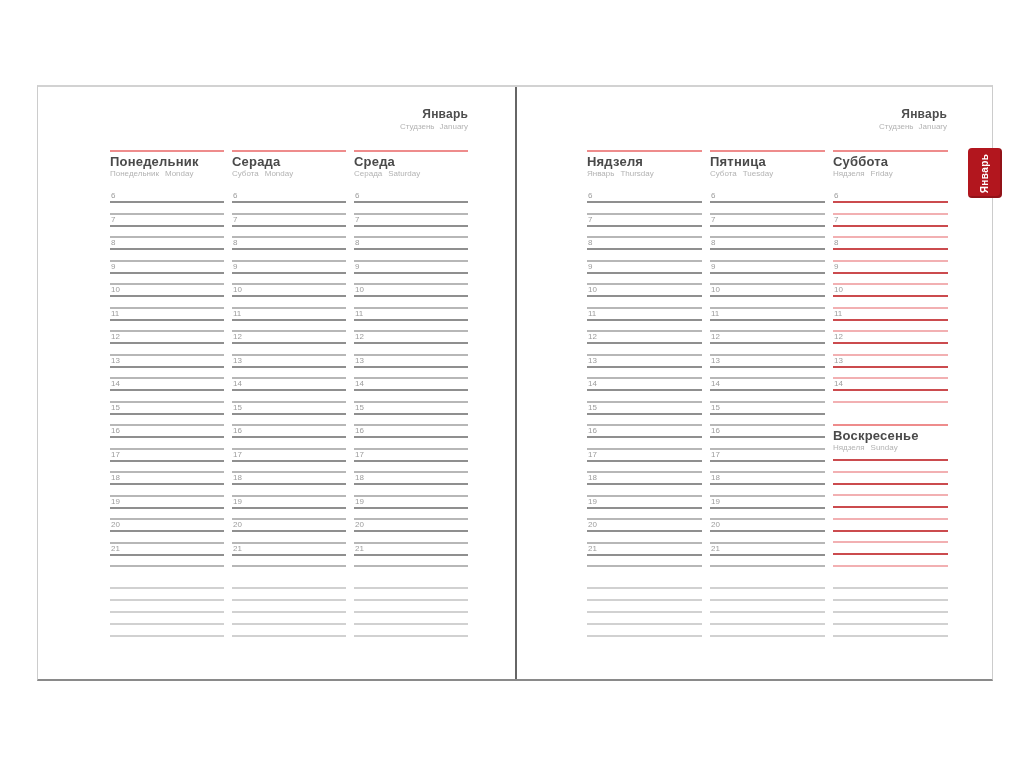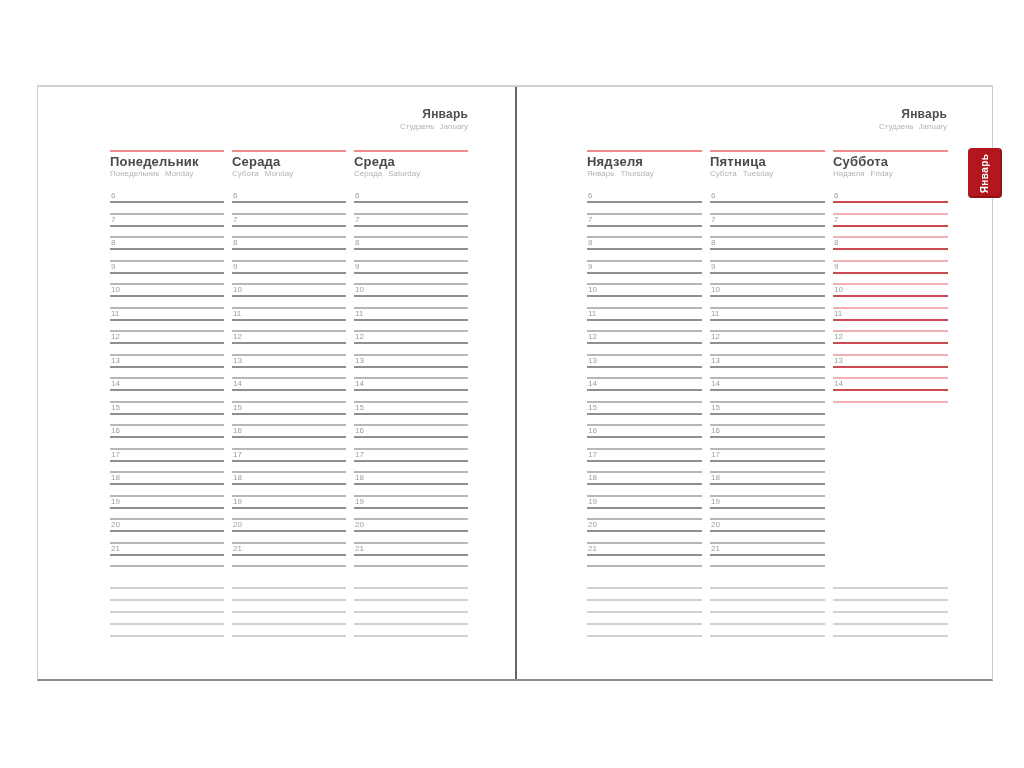--- a/index.html
+++ b/index.html
@@ -407,20 +407,37 @@
             <div class="hhalf red" style="top: 227.25px;"></div>
             <div class="hnum" style="top: 230px;">14</div>
             <div class="hline red" style="top: 239px;"></div>
             <div class="hhalf red" style="top: 250.75px;"></div>
             <div class="nline" style="top: 437px;"></div>
             <div class="nline" style="top: 449px;"></div>
             <div class="nline" style="top: 461px;"></div>
             <div class="nline" style="top: 473px;"></div>
             <div class="nline" style="top: 485px;"></div>
           </div>
+        <div class="sunday">
+          <div class="day-rule"></div>
+          <div class="day-name">Воскресенье</div>
+          <div class="day-sub"><span>Нядзеля</span><span class="w2">Sunday</span></div>
+          <div class="lines">
+              <div class="hline red" style="top: 35px;"></div>
+              <div class="hline half-red" style="top: 46.75px;"></div>
+              <div class="hline red" style="top: 58.5px;"></div>
+              <div class="hline half-red" style="top: 70.25px;"></div>
+              <div class="hline red" style="top: 82px;"></div>
+              <div class="hline half-red" style="top: 93.75px;"></div>
+              <div class="hline red" style="top: 105.5px;"></div>
+              <div class="hline half-red" style="top: 117.25px;"></div>
+              <div class="hline red" style="top: 129px;"></div>
+              <div class="hline half-red" style="top: 140.75px;"></div>
+            </div>
+        </div>
       </div>
     </div>
   </div>
 
 </div>
 
 <div class="tab" style="background: rgb(178, 22, 30);">
     <span>Январь</span>
   </div>
 

